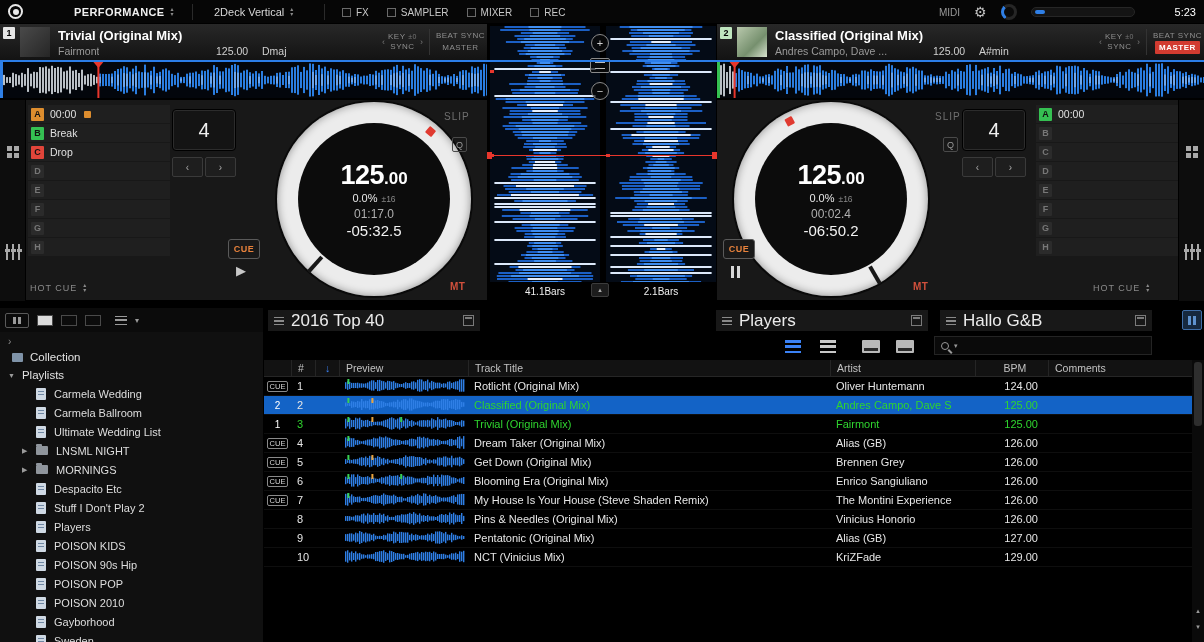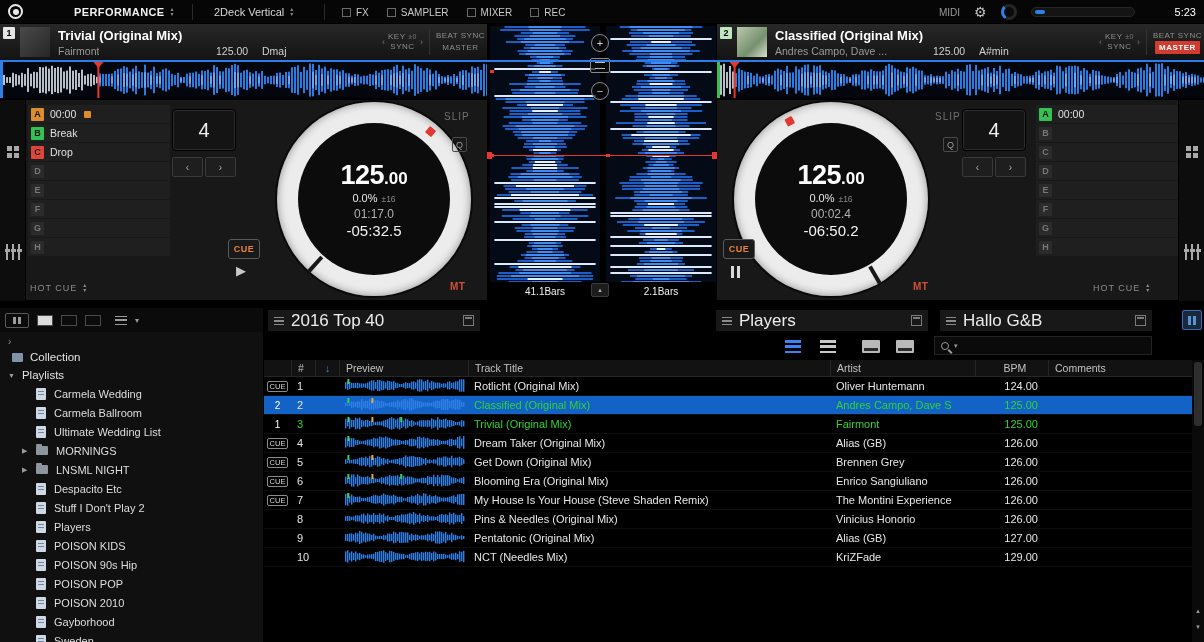--- a/index.html
+++ b/index.html
@@ -1339,26 +1339,26 @@
           <span class="lbl">Carmela Ballroom</span>
         </div>
         <div class="sb-item">
           <span class="sp" style="width: 36px;"></span>
           <span class="doc"></span>
           <span class="lbl">Ultimate Wedding List</span>
         </div>
         <div class="sb-item folder">
           <span class="tri">▶</span>
           <span class="fold"></span>
-          <span class="lbl">MORNINGS</span>
+          <span class="lbl">LNSML NIGHT</span>
         </div>
         <div class="sb-item folder">
           <span class="tri">▶</span>
           <span class="fold"></span>
-          <span class="lbl">LNSML NIGHT</span>
+          <span class="lbl">MORNINGS</span>
         </div>
         <div class="sb-item">
           <span class="sp" style="width: 36px;"></span>
           <span class="doc"></span>
           <span class="lbl">Despacito Etc</span>
         </div>
         <div class="sb-item">
           <span class="sp" style="width: 36px;"></span>
           <span class="doc"></span>
           <span class="lbl">Stuff I Don't Play 2</span>
@@ -2198,21 +2198,21 @@
                 <rect x="104" y="4.4" width="1.4" height="4.3" fill="#2f7fe6"></rect>
                 <rect x="106" y="3.2" width="1.4" height="6.6" fill="#2f7fe6"></rect>
                 <rect x="108" y="3.5" width="1.4" height="6.1" fill="#2f7fe6"></rect>
                 <rect x="110" y="2.7" width="1.4" height="7.5" fill="#2f7fe6"></rect>
                 <rect x="112" y="3.9" width="1.4" height="5.2" fill="#2f7fe6"></rect>
                 <rect x="114" y="1.3" width="1.4" height="10.5" fill="#2f7fe6"></rect>
                 <rect x="116" y="1.7" width="1.4" height="9.5" fill="#2f7fe6"></rect>
                 <rect x="118" y="0.8" width="1.4" height="11.4" fill="#2f7fe6"></rect>
               </svg></span>
           </div>
-          <div class="td c-title">NCT (Needles Mix)</div>
+          <div class="td c-title">NCT (Vinicius Mix)</div>
           <div class="td c-artist">KriZFade</div>
           <div class="td c-bpm">129.00</div>
           <div class="td c-com"></div>
         </div>
       </div>
     <div id="tscroll">
       <div class="thumb"></div>
       <div class="sarr up">▴</div>
       <div class="sarr dn">▾</div>
     </div>

